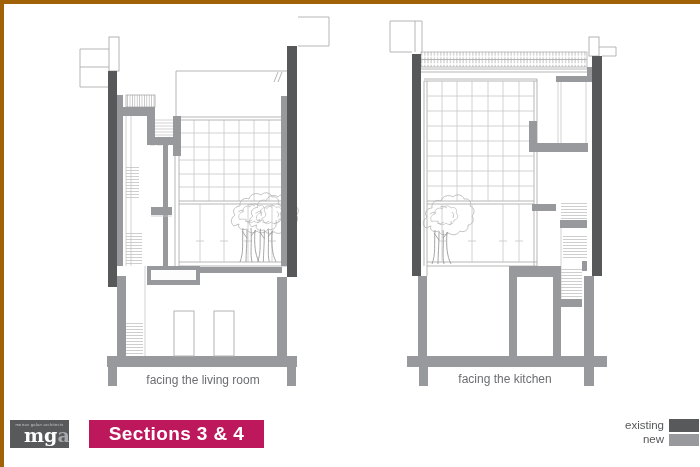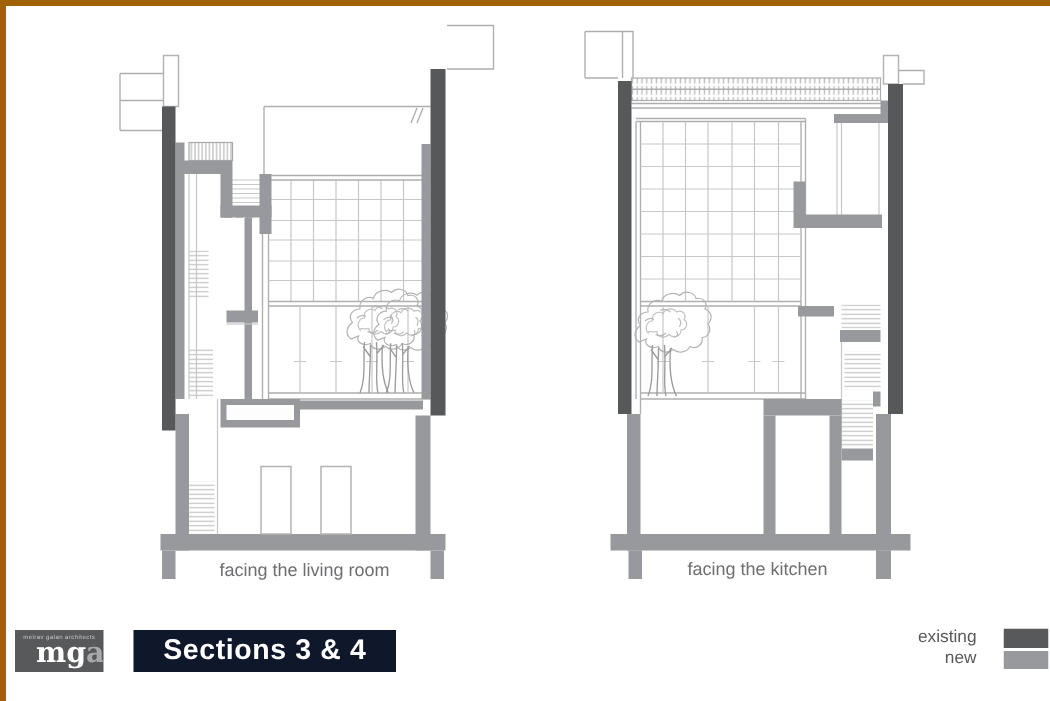--- a/index.html
+++ b/index.html
@@ -29,30 +29,30 @@
     font-size:4px;line-height:5px;color:#c9cacc;margin-top:2px;
     letter-spacing:0.3px;white-space:nowrap;
   }
   .logo-box .word{
     font-family:"DejaVu Serif",serif;font-weight:bold;font-size:19px;
     line-height:19px;margin-top:-1px;padding-left:14px;
   }
   .logo-box .word .sec{color:#a7a9ac;}
   .title-box{
     position:absolute;left:85px;top:416px;width:175px;height:28px;
-    background:#0f172a;color:#ffffff;text-align:center;
+    background:#be185d;color:#ffffff;text-align:center;
     font-size:19px;font-weight:bold;line-height:28px;letter-spacing:0.4px;
   }
   .legend{
     position:absolute;right:3px;top:415px;display:flex;
     flex-direction:column;gap:1px;
   }
   .legend .row{display:flex;align-items:center;justify-content:flex-end;}
   .legend .lbl{
-    font-size:11.5px;color:#57585a;margin-right:18px;line-height:13px;
+    font-size:11.5px;color:#57585a;margin-right:5px;line-height:13px;
   }
   .legend svg{display:block;}
 </style>
 </head>
 <body>
 
 <div class="page">
 
   <svg class="drawing" width="700" height="400" viewBox="0 0 700 400">
     <defs>

